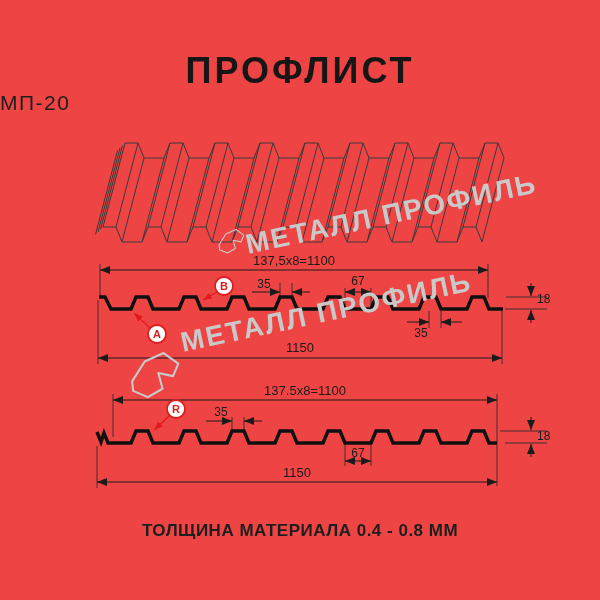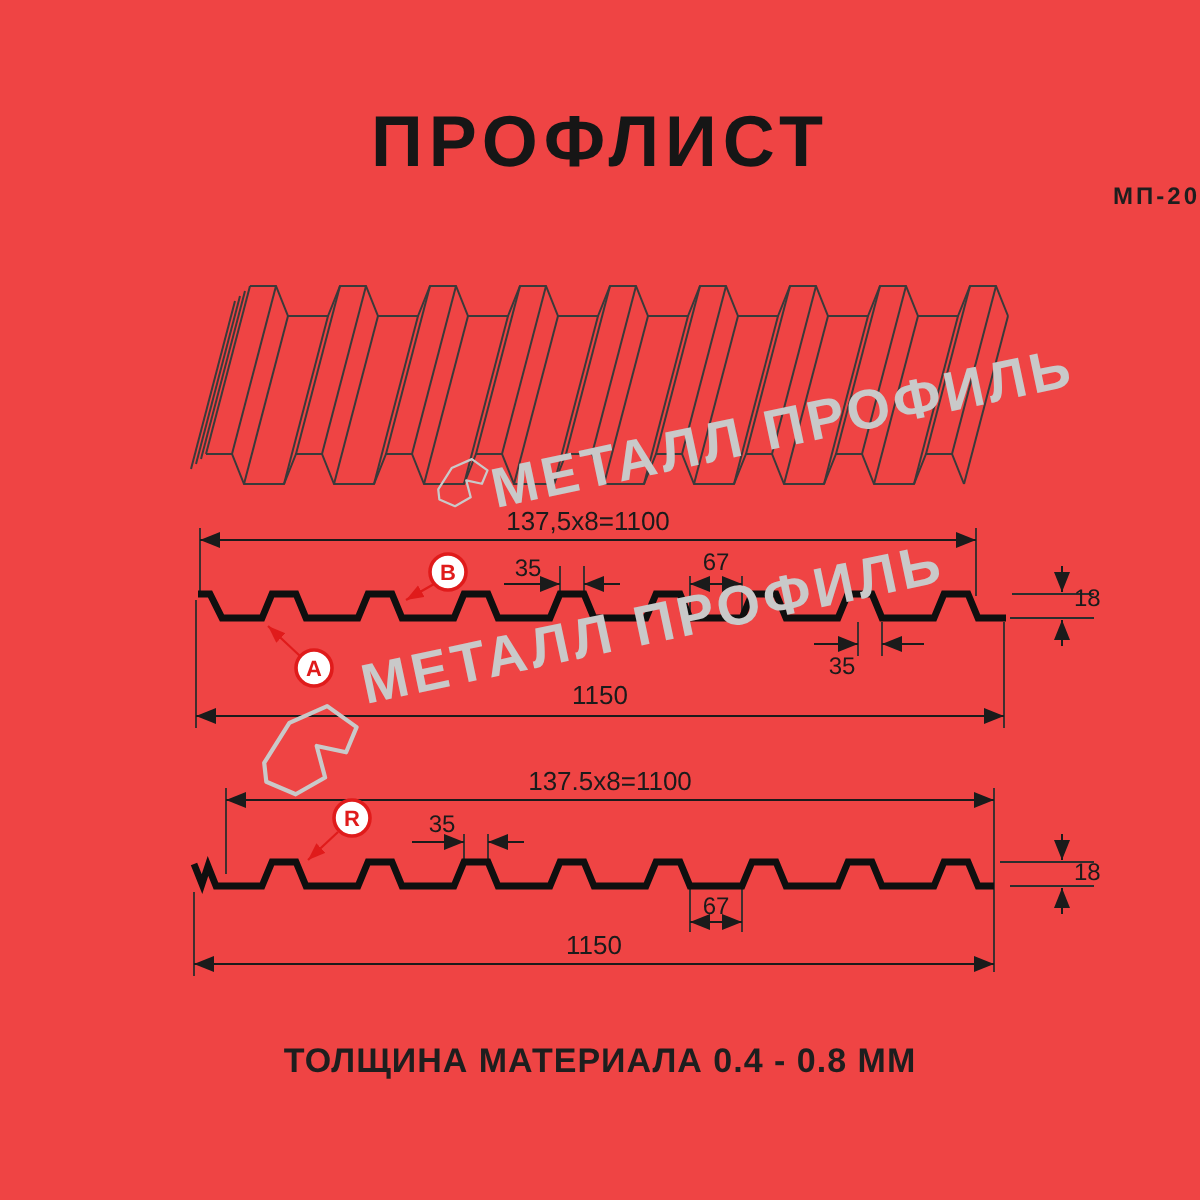--- a/index.html
+++ b/index.html
@@ -1,21 +1,21 @@
 <!DOCTYPE html>
 <html><head>
 <meta charset="utf-8">
 <style>
   html,body{margin:0;padding:0;background:#ffffff;}
   #stage{position:relative;width:600px;height:600px;background:#ef4444;overflow:hidden;
          font-family:"Liberation Sans",sans-serif;}
   .title{position:absolute;left:0;top:50px;width:600px;text-align:center;
          font-size:36px;font-weight:bold;letter-spacing:3px;color:#161616;}
-  .subtitle{position:absolute;left:0;top:91px;width:600px;text-align:right;
-         font-size:12px;font-weight:bold;letter-spacing:1.5px;color:#1e1e1e;}
+  .subtitle{position:absolute;left:0;top:91px;width:600px;text-align:left;
+         font-size:21px;font-weight:normal;letter-spacing:1.5px;color:#1e1e1e;}
   .footer{position:absolute;left:0;top:521px;width:600px;text-align:center;
          font-size:17px;font-weight:bold;letter-spacing:0.5px;color:#1e1e1e;}
   svg{position:absolute;left:0;top:0;}
   #sheet3d path{fill:none;stroke:#3a3a3a;stroke-width:1;}
   .profile{fill:none;stroke:#0f0f0f;stroke-width:3.4;stroke-linejoin:miter;}
   .thin{stroke:#2d2d2d;stroke-width:0.9;fill:none;}
   .dimline{stroke:#1b1b1b;stroke-width:1;fill:none;}
   .dimtxt{font-size:13px;fill:#1b1b1b;}
   .dimsm{font-size:12px;fill:#1b1b1b;}
   .wm{fill:#c9c9c9;font-size:28px;font-weight:bold;letter-spacing:2px;}

